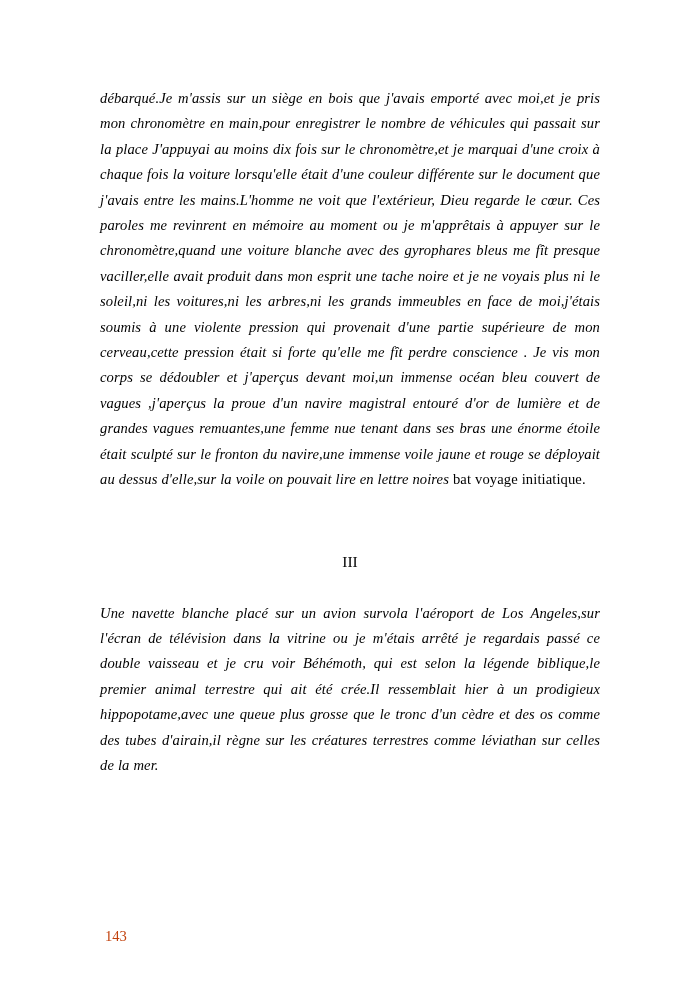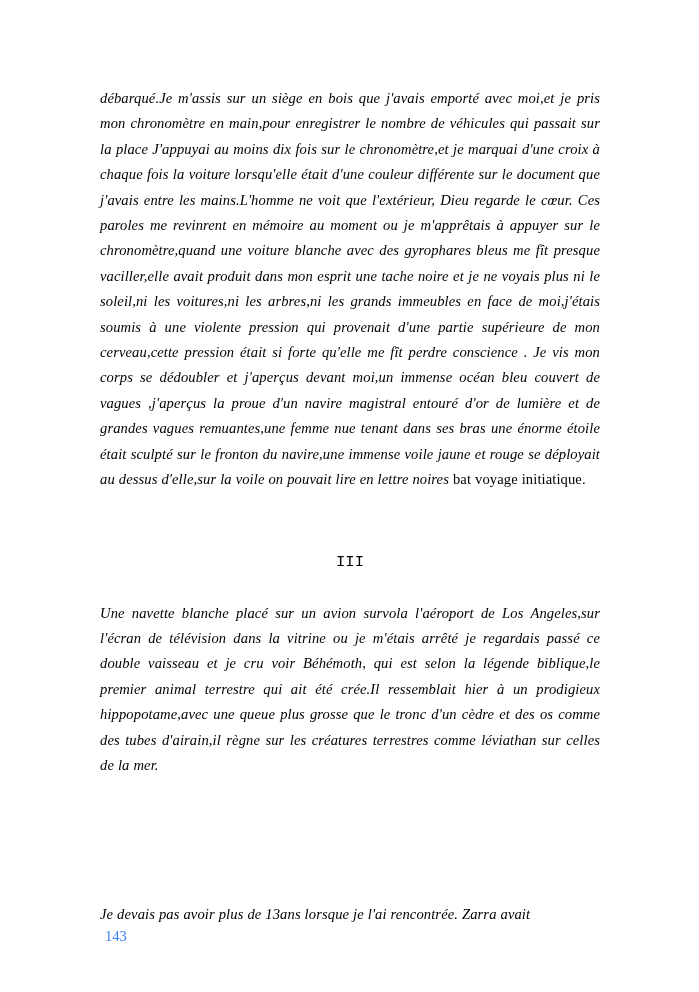--- a/index.html
+++ b/index.html
@@ -40,37 +40,37 @@
     letter-spacing: 0.1px;
     word-spacing: 0.2px;
   }
   .para.first {
     margin-top: 0;
   }
   .para .tail-upright {
     font-style: normal;
   }
   .section-number {
-    font-family: Liberation Mono, monospace;
+    font-family: Liberation Serif, serif;
     font-style: normal;
     font-size: 15.5px;
     text-align: center;
     margin: 0;
   }
   .spacer-md { height: 30px; }
   .spacer-xl { height: 60px; }
   .spacer-xxl { height: 64px; }
   .page-number {
     position: absolute;
     left: 105px;
     top: 928px;
     font-family: "Liberation Serif", serif;
     font-style: normal;
     font-size: 14.6px;
-    color: #3b82f6;
+    color: #c2410c;
   }
 </style>
 </head>
 <body>
 
 <div class="page">
 
   <div class="text-column">
 
     <p class="para first"><span>débarqué.Je m'assis sur un siège en bois que j'avais emporté avec moi,et je pris mon chronomètre en main,pour enregistrer le nombre de véhicules qui passait sur la place J'appuyai au moins dix fois sur le chronomètre,et je marquai d'une croix à chaque fois la voiture lorsqu'elle était d'une couleur différente sur le document que j'avais entre les mains.L'homme ne voit que l'extérieur, Dieu regarde le cœur. Ces paroles me revinrent en mémoire au moment ou je m'apprêtais à appuyer sur le chronomètre,quand une voiture blanche avec des gyrophares bleus me fît presque vaciller,elle avait produit dans mon esprit une tache noire et je ne voyais plus ni le soleil,ni les voitures,ni les arbres,ni les grands immeubles en face de moi,j'étais soumis à une violente pression qui provenait d'une partie supérieure de mon cerveau,cette pression était si forte qu'elle me fît perdre conscience . Je vis mon corps se dédoubler et j'aperçus devant moi,un immense océan bleu couvert de vagues ,j'aperçus la proue d'un navire magistral entouré d'or de lumière et de grandes vagues remuantes,une femme nue tenant dans ses bras une énorme étoile était sculpté sur le fronton du navire,une immense voile jaune et rouge se déployait au dessus d'elle,sur la voile on pouvait lire en lettre noires </span><span class="tail-upright">bat voyage initiatique.</span></p>
@@ -81,19 +81,18 @@
 
     <div class="spacer-md"></div>
 
     <p class="para">Une navette blanche placé sur un avion survola l'aéroport de Los Angeles,sur l'écran de télévision dans la vitrine ou je m'étais arrêté je regardais passé ce double vaisseau et je cru voir Béhémoth, qui est selon la légende biblique,le premier animal terrestre qui ait été crée.Il ressemblait hier à un prodigieux hippopotame,avec une queue plus grosse que le tronc d'un cèdre et des os comme des tubes d'airain,il règne sur les créatures terrestres comme léviathan sur celles de la mer.</p>
 
     <div class="spacer-xxl"></div>
 
 
     <div class="spacer-xl"></div>
 
-    <p class="para">Je devais pas avoir plus de 13ans lorsque je l'ai rencontrée. Zarra avait</p>
 
   </div>
 
   <div class="page-number">143</div>
 
 </div>
 
 </body></html>

